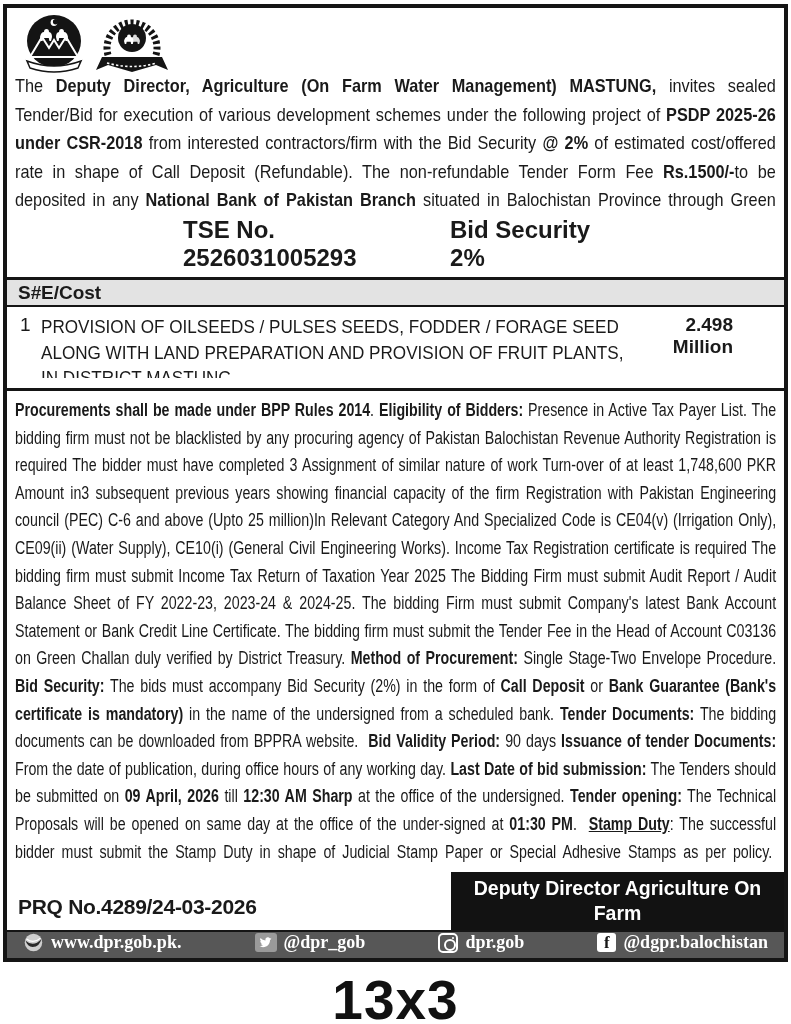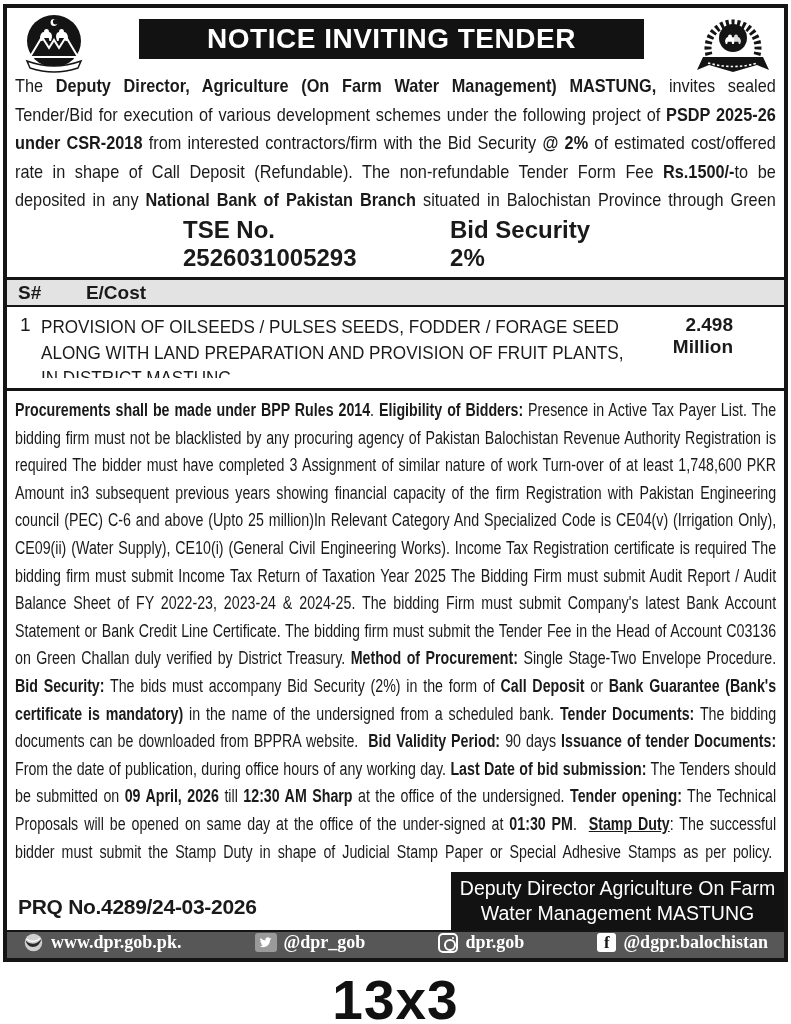--- a/index.html
+++ b/index.html
@@ -33,41 +33,41 @@
   .tse-no { margin-left:168px; }
   .bid-sec { margin-left:auto; margin-right:148px; }
   
   .thead {
     display:flex; align-items:center; background:#e3e3e3;
     border-top:3px solid #151515; border-bottom:2px solid #151515;
     font-weight:bold; font-size:19px; height:30px; flex:0 0 auto;
   }
   .col-sno { width:34px; padding-left:11px; }
   .col-name { flex:1; }
-  .col-ecost { width:150px; text-align:center; }
+  .col-ecost { width:150px; text-align:left; }
   .trow { display:flex; border-bottom:3px solid #151515; padding:7px 0 10px 0; height:84px; overflow:hidden; flex:0 0 auto; }
   .trow .sno { width:34px; padding-left:13px; font-size:19px; }
   .name-wrap { flex:1; overflow:hidden; }
   .scale-name {
     display:block; font-size:19px; line-height:25.5px;
     transform:scaleX(0.9); transform-origin:0 0; width:111%;
   }
   .trow .ecost { width:150px; text-align:right; padding-right:51px; font-weight:bold; font-size:19px; }
   
   .terms-wrap { padding:6px 8px 0 8px; flex:1 1 auto; overflow:hidden; }
   .scale-terms {
     font-size:18px; line-height:27.6px;
     transform:scaleX(0.79); transform-origin:0 0; width:126.6%;
   }
   
   .bottom { display:flex; align-items:flex-end; padding-left:11px; height:60px; flex:0 0 auto; }
   .prq { font-weight:bold; font-size:21px; padding-bottom:11px; letter-spacing:-0.3px; }
   .office-box {
     margin-left:auto; width:333px; background:#121212; color:#fff;
-    font-weight:normal; font-size:19.5px; line-height:25px; text-align:center;
+    font-weight:bold; font-size:19.5px; line-height:25px; text-align:center;
     padding:4px 6px; height:58px;
   }
   
   .social {
     flex:0 0 auto; height:28px; background:#575757; border-top:2px solid #151515;
     display:flex; align-items:flex-start; justify-content:space-between;
     color:#fff; font-family:"Liberation Serif", serif; font-weight:bold; font-size:18px;
     padding:0 16px;
   }
   .social-group { display:flex; align-items:center; gap:7px; }
@@ -91,21 +91,20 @@
   <div class="header">
     <svg class="logo" width="74" height="62" viewBox="0 0 74 62">
       <ellipse cx="37" cy="28" rx="27" ry="26" fill="#141414"></ellipse>
       <circle cx="37" cy="9.5" r="3.4" fill="#fff"></circle>
       <circle cx="38.6" cy="8.7" r="2.7" fill="#141414"></circle>
       <path d="M13 44 L25 24 L32 35 L37 27 L42 35 L49 24 L61 44 Z" fill="#141414" stroke="#fff" stroke-width="2"></path>
       <path d="M23 24 q1-5 4-5 q0-3 2.5-3 q2.5 0 2.5 3 q3 .5 3 5 l-1 4 h-1.6 l-.6-3 h-5.6 l-.6 3 h-1.6 z" fill="#fff"></path>
       <path d="M51 24 q-1-5 -4-5 q0-3 -2.5-3 q-2.5 0 -2.5 3 q-3 .5 -3 5 l1 4 h1.6 l.6-3 h5.6 l.6 3 h1.6 z" fill="#fff"></path>
       <path d="M10 48 q27 10 54 0 l-3 7 q-24 8 -48 0 z" fill="#fff" stroke="#141414" stroke-width="1.5"></path>
     </svg>
-    <div class="title-bar">NOTICE INVITING TENDER</div>
     <svg class="logo" width="82" height="64" viewBox="0 0 82 64">
       <path d="M17 42 a25 25 0 1 1 48 0" fill="none" stroke="#141414" stroke-width="7" stroke-dasharray="3 2.6"></path>
       <circle cx="41" cy="25" r="14" fill="#141414"></circle>
       <path d="M33 28 q1-4 3-4 q0-2.4 2-2.4 q2 0 2 2.4 q2.4 .4 2.4 4 l-.8 3 h-1.4 l-.5-2.2 h-4 l-.5 2.2 h-1.4 z" fill="#fff"></path>
       <path d="M49 28 q-1-4 -3-4 q0-2.4 -2-2.4 q-2 0 -2 2.4 q-2.4 .4 -2.4 4 l.8 3 h1.4 l.5-2.2 h4 l.5 2.2 h1.4 z" fill="#fff" opacity="0.85"></path>
       <path d="M11 44 L71 44 L77 57 L65 52 L41 59 L17 52 L5 57 Z" fill="#141414"></path>
       <path d="M16 50 q25 7 50 0" stroke="#fff" stroke-width="1.6" fill="none" stroke-dasharray="2.4 2.2"></path>
     </svg>
   </div>
 

